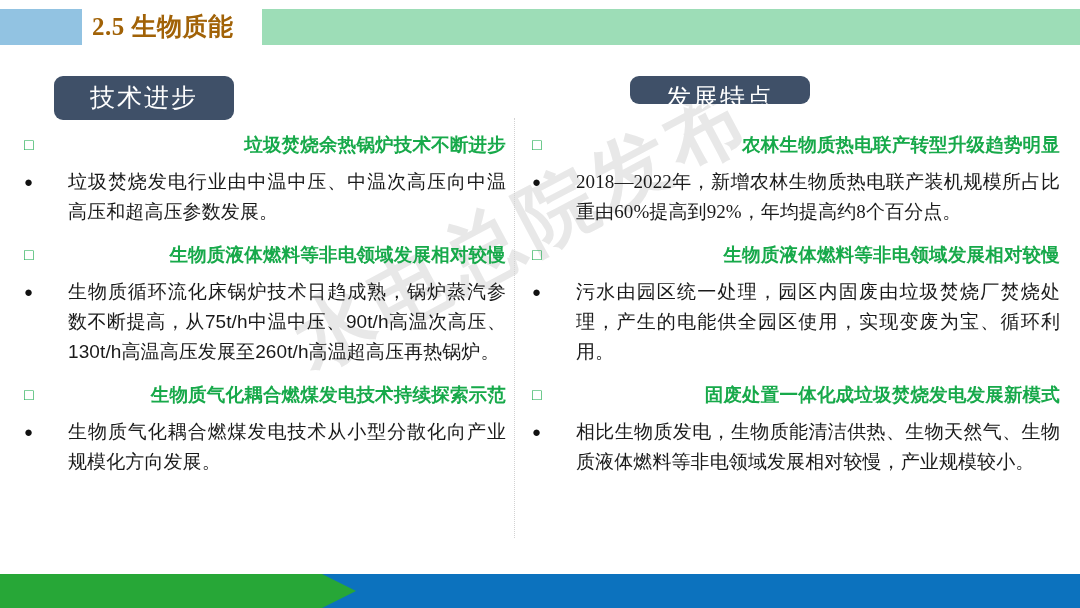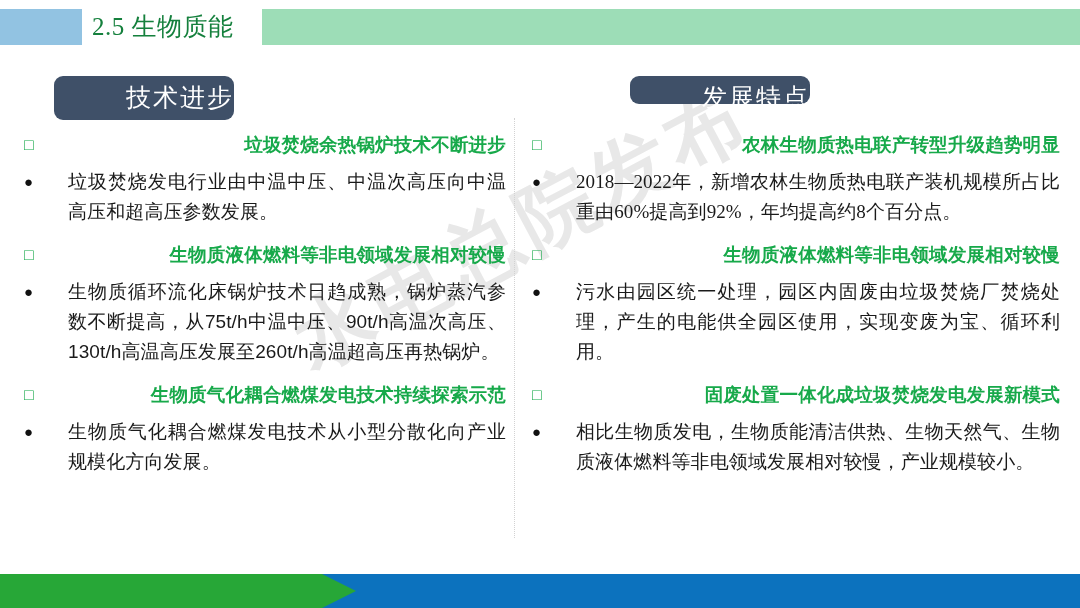--- a/index.html
+++ b/index.html
@@ -33,23 +33,23 @@
     left: 262px; top: 9px;
     width: 818px; height: 36px;
     background: #9DDDB7;
   }
   .header-title {
     position: absolute;
     left: 92px; top: 8px;
     height: 38px;
     line-height: 38px;
     font-family: "Liberation Serif", "DejaVu Serif", serif;
-    font-weight: normal;
+    font-weight: bold;
     font-size: 25px;
-    color: #15803d;
+    color: #a16207;
     letter-spacing: 0.5px;
     white-space: nowrap;
     z-index: 3;
   }
 
   
   .watermark {
     position: absolute;
     left: 300px;
     top: 295px;
@@ -78,21 +78,21 @@
   }
 
   
   .pill {
     position: absolute;
     background: #3F5068;
     border-radius: 9px;
     color: #FFFFFF;
     font-family: "Liberation Serif", "DejaVu Serif", serif;
     font-size: 25px;
-    text-align: right;
+    text-align: center;
     line-height: 44px;
     letter-spacing: 2px;
     z-index: 3;
   }
   .pill-left  { left: 54px;  top: 76px; width: 180px; height: 44px; }
   .pill-right { left: 630px; top: 76px; width: 180px; height: 28px; }
 
   
   .col {
     position: absolute;

